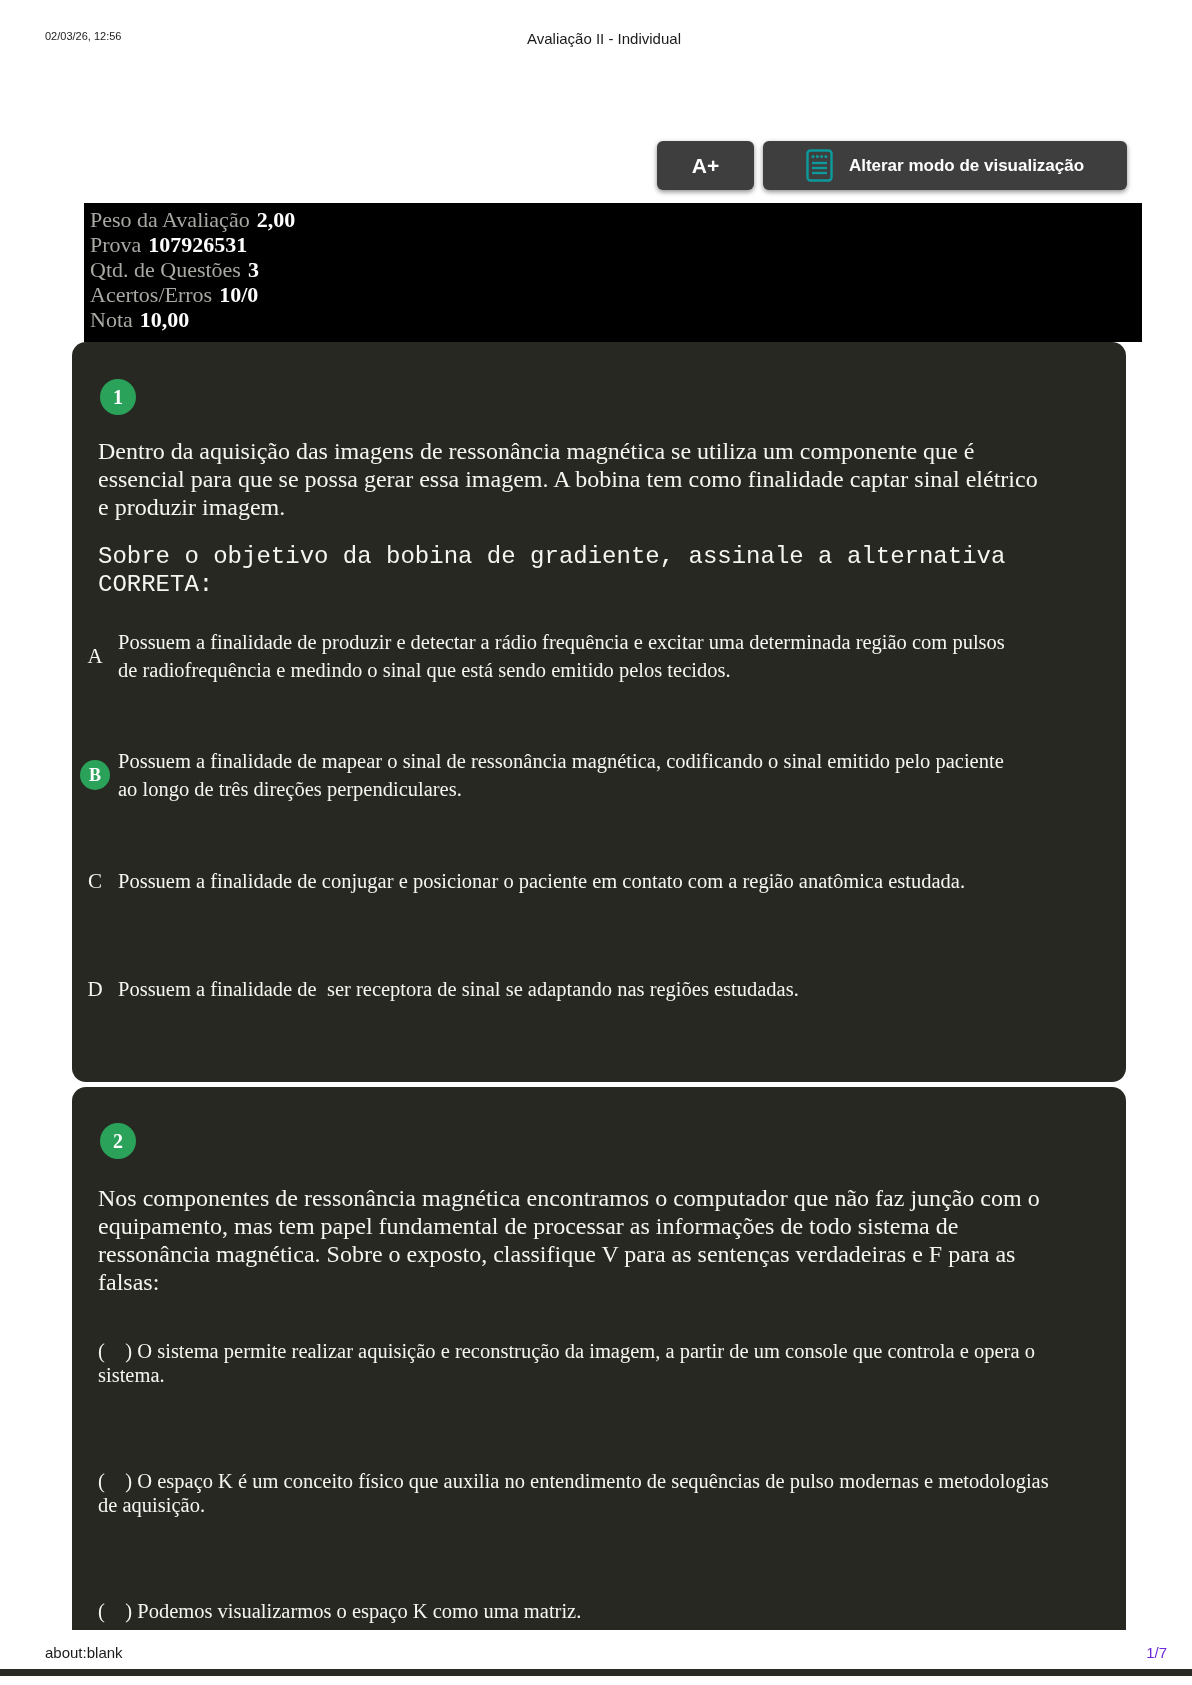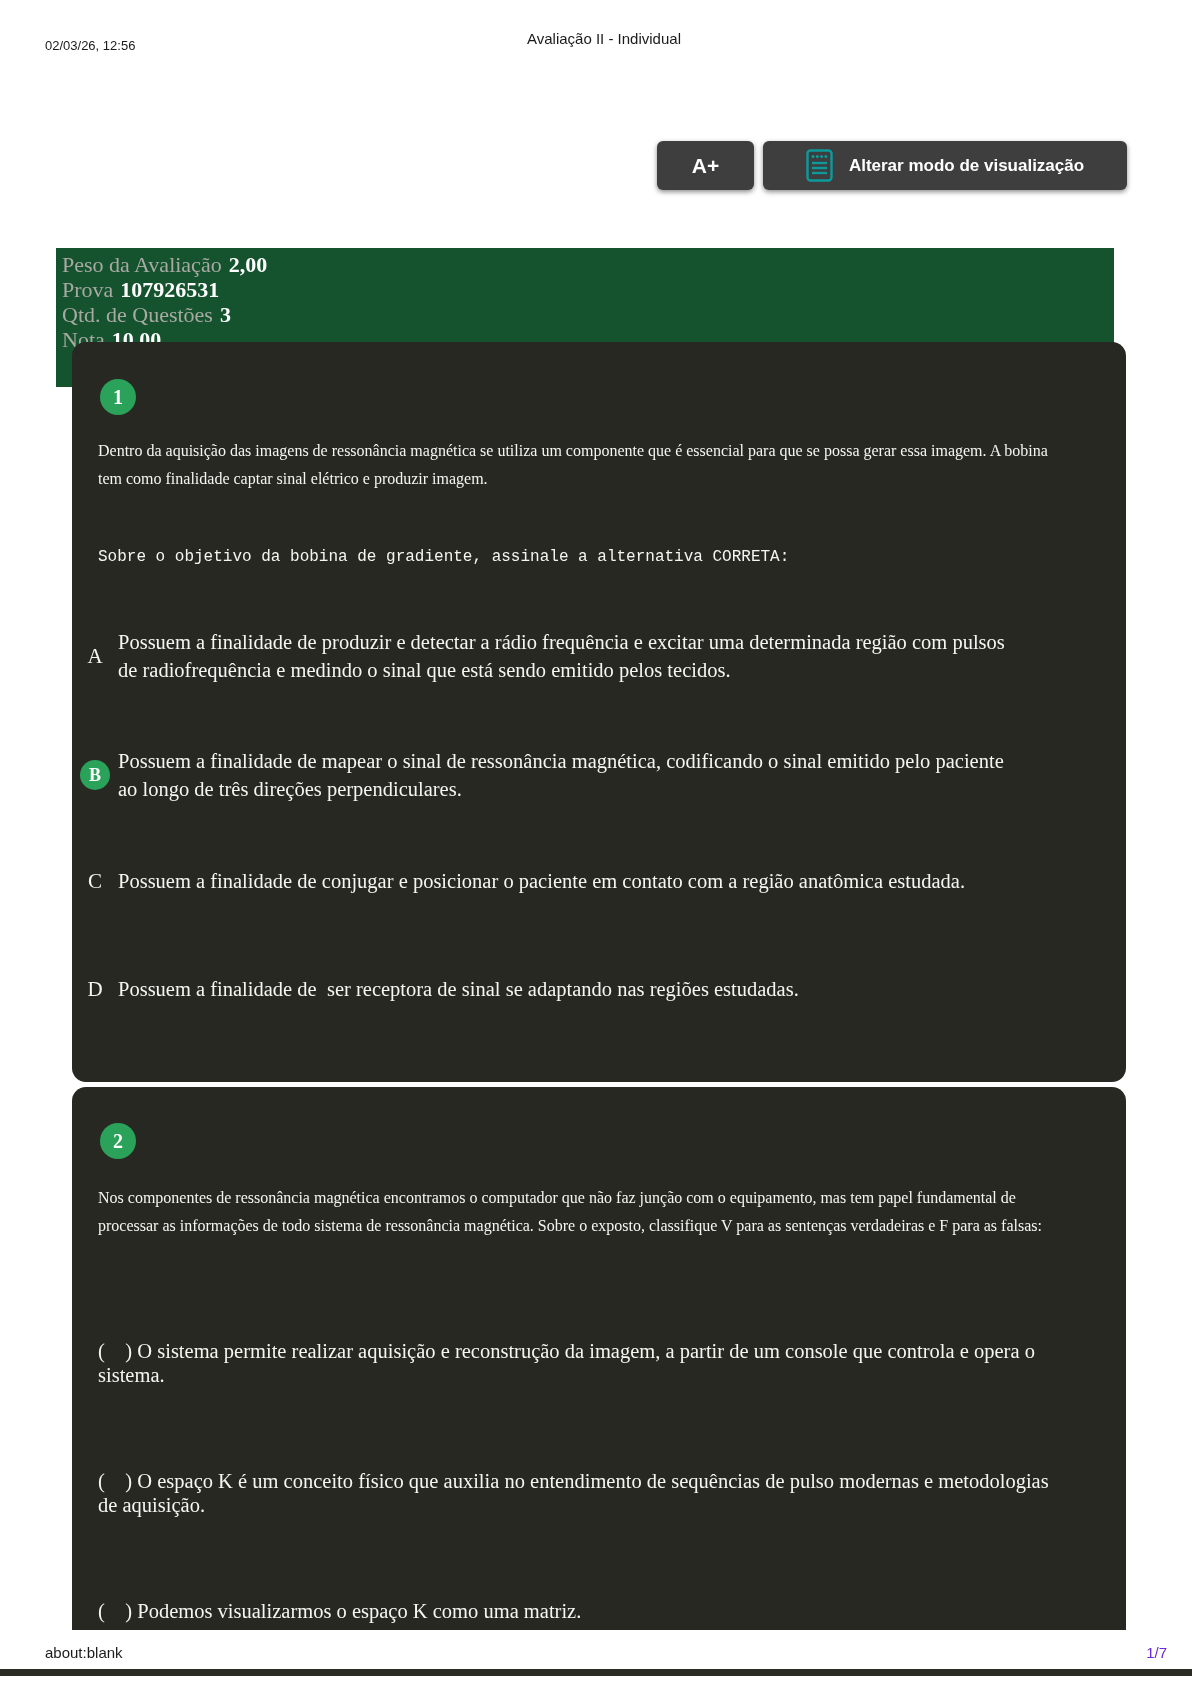--- a/index.html
+++ b/index.html
@@ -6,22 +6,22 @@
   html, body { background: #ffffff; }
   body {
     width: 1192px; height: 1685px;
     font-family: "Liberation Sans", sans-serif;
     position: relative; overflow: hidden;
   }
   .page { position: absolute; inset: 0; }
 
   
   .hdr-datetime {
-    position: absolute; top: 38px; left: 45px;
-    font-size: 13px; color: #1b1b1b;
+    position: absolute; top: 30px; left: 45px;
+    font-size: 11px; color: #1b1b1b;
   }
   .hdr-title {
     position: absolute; top: 30px; left: 0; right: 0;
     text-align: center; font-size: 15px; color: #1b1b1b; margin-left: 16px;
   }
   .ftr-url {
     position: absolute; top: 1644px; left: 45px;
     font-size: 15px; color: #1b1b1b;
   }
   .ftr-page {
@@ -40,23 +40,23 @@
     height: 49px; display: flex; align-items: center; justify-content: center;
     font-family: "Liberation Sans", sans-serif; font-weight: bold;
     box-shadow: 0 2px 5px rgba(0,0,0,0.45); cursor: pointer;
   }
   .btn-aplus { width: 97px; font-size: 21px; }
   .btn-view { width: 364px; font-size: 17px; gap: 16px; padding: 0 2px; }
   .btn-view .icon { width: 27px; height: 33px; flex: 0 0 auto; display: block; }
 
   
   .summary {
-    position: absolute; left: 56px; top: 203px; width: 1058px; height: 139px;
-    background: #14532d; padding: 4px 10px 0 6px;
-    font-family: "Liberation Serif", serif; font-size: 22px; line-height: 25px; margin-top: 45px;
+    position: absolute; left: 84px; top: 203px; width: 1058px; height: 139px;
+    background: #000000; padding: 4px 10px 0 6px;
+    font-family: "Liberation Serif", serif; font-size: 22px; line-height: 25px;
   }
   .summary-row { white-space: nowrap; }
   .summary-label { color: #a9a9a4; }
   .summary-value { color: #ffffff; font-weight: bold; margin-left: 7px; }
 
   
   .card {
     position: absolute; left: 72px; width: 1054px; background: #282823;
     font-family: "Liberation Serif", serif; color: #f5f5f2;
   }
@@ -66,21 +66,21 @@
   .qnum {
     position: absolute; left: 28px; width: 36px; height: 36px; border-radius: 50%;
     background: #2aa25a; color: #ffffff; font-weight: bold; font-size: 20px;
     display: flex; align-items: center; justify-content: center;
   }
   .card-1 .qnum { top: 37px; }
   .card-2 .qnum { top: 36px; }
 
   .qtext {
     position: absolute; left: 26px; width: 952px;
-    font-size: 16px; line-height: 28px; white-space: pre-wrap;
+    font-size: 24px; line-height: 28px; white-space: pre-wrap;
   }
 
   .option {
     position: absolute; left: 8px; width: 1000px;
     display: flex; align-items: center; gap: 8px;
   }
   .opt-letter {
     flex: 0 0 30px; width: 30px; text-align: center;
     font-size: 21px; color: #f5f5f2;
   }
@@ -127,20 +127,23 @@
     <div class="summary-row">
       <span class="summary-label">Peso da Avaliação</span><span class="summary-value">2,00</span>
     </div>
     <div class="summary-row">
       <span class="summary-label">Prova</span><span class="summary-value">107926531</span>
     </div>
     <div class="summary-row">
       <span class="summary-label">Qtd. de Questões</span><span class="summary-value">3</span>
     </div>
     <div class="summary-row">
+      <span class="summary-label">Acertos/Erros</span><span class="summary-value">10/0</span>
+    </div>
+    <div class="summary-row">
       <span class="summary-label">Nota</span><span class="summary-value">10,00</span>
     </div>
   </div>
 
   <div class="card card-1">
     <div class="qnum">1</div>
 
     <div class="qtext" style="top:95px;">Dentro da aquisição das imagens de ressonância magnética se utiliza um componente que é essencial para que se possa gerar essa imagem. A bobina tem como finalidade captar sinal elétrico e produzir imagem.</div>
     <div class="qtext" style="top:201px;font-family:Liberation Mono, monospace;">Sobre o objetivo da bobina de gradiente, assinale a alternativa CORRETA:</div>
 

